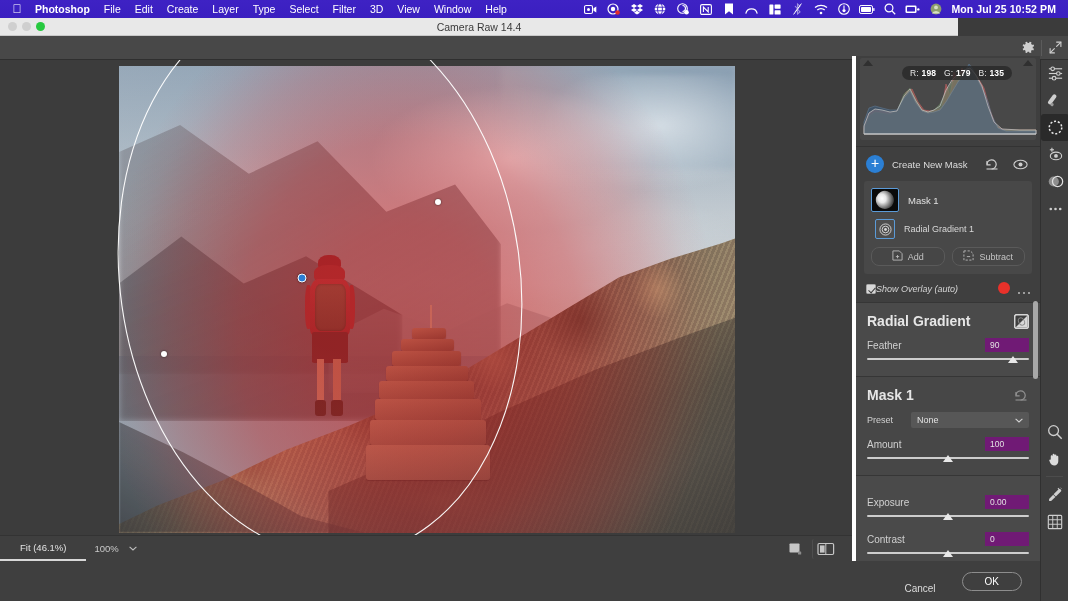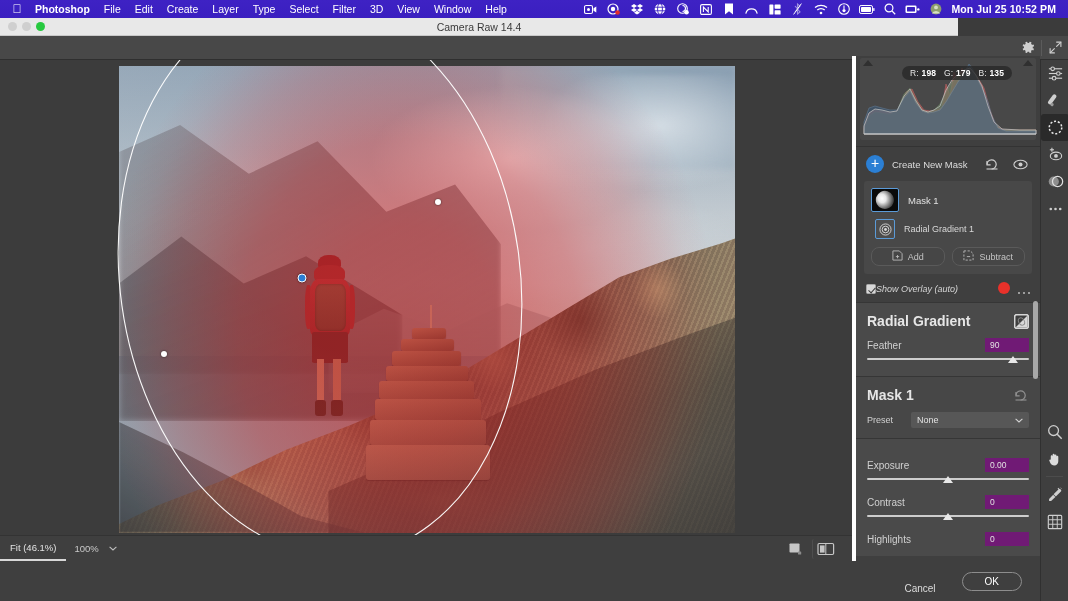--- a/index.html
+++ b/index.html
@@ -196,21 +196,21 @@
     transform: translate(-50%,-50%);
   }
 
   
   .bottombar {
     position: absolute; top: 535px; left: 0; width: 852px; height: 26px;
     background: #3f3f3f; border-top: 1px solid #333;
     display: flex; align-items: center;
   }
   .zoomfit {
-    font-size: 9.5px; color: #e2e2e2; padding: 0 10px; line-height: 24px; height: 25px;
+    font-size: 9.5px; color: #e2e2e2; padding: 0 20px; line-height: 24px; height: 25px;
     border-bottom: 2px solid #d8d8d8;
   }
   .zoom100 { font-size: 9.5px; color: #c9c9c9; padding: 0 8px; }
   .zoomchev { padding: 0 8px 0 2px; display: flex; align-items: center; }
   .bb-right { margin-left: auto; display: flex; align-items: center; gap: 4px; padding-right: 14px; }
   .bb-btn { width: 26px; height: 20px; display: flex; align-items: center; justify-content: center; border-radius: 2px; }
   .bb-btn.sep { border-left: 1px solid #4e4e4e; }
 
   
   .rpanel {
@@ -734,20 +734,30 @@
         <div class="preset-select">
           <span>None</span>
           <span class="sp"></span>
           <span>
             <svg width="8" height="5" viewBox="0 0 8 5">
                 <path d="M0.6 0.8 L4 4 L7.4 0.8" fill="none" stroke="#d4d4d4" stroke-width="1.1"></path>
               </svg>
           </span>
         </div>
       </div>
+      <div class="ctrl">
+        <div class="ctrl-top">
+          <div class="ctrl-label">Amount</div>
+          <div class="ctrl-val">100</div>
+        </div>
+        <div class="slider">
+          <div class="track"></div>
+          <div class="knob" style="left:50%"></div>
+        </div>
+      </div>
     </div>
 
     <div class="sec">
 
       <div class="ctrl">
         <div class="ctrl-top">
           <div class="ctrl-label">Exposure</div>
           <div class="ctrl-val">0.00</div>
         </div>
         <div class="slider">

